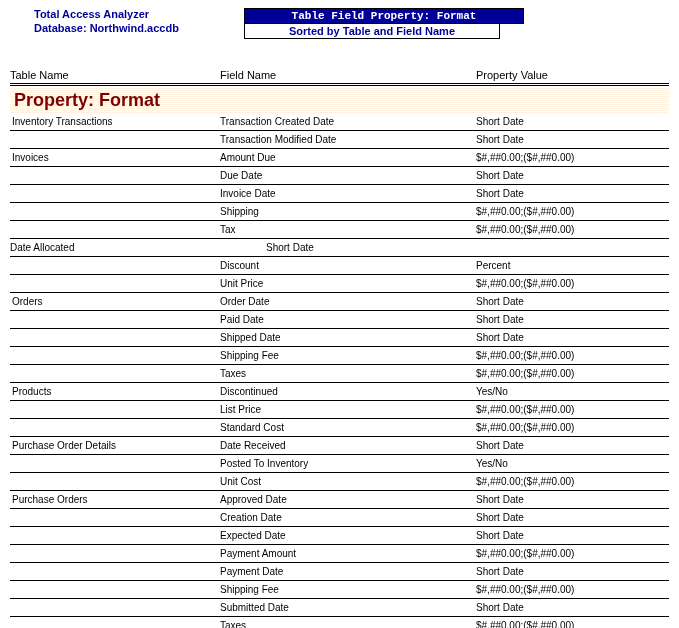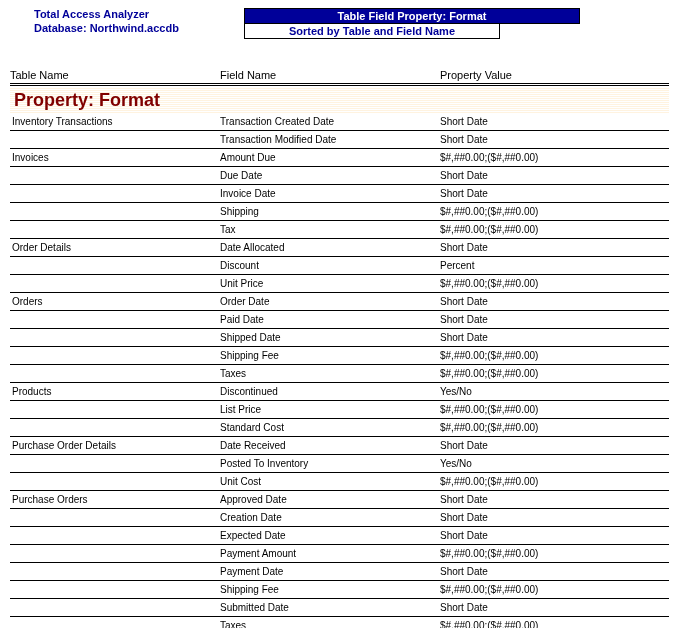--- a/index.html
+++ b/index.html
@@ -27,41 +27,42 @@
     flex: 1;
   }
   .banner {
     background: #000099;
     color: #ffffff;
     font-weight: bold;
     text-align: center;
     border: 1px solid #000;
     padding: 1px 0;
     font-size: 11px;
-    width: 336px;
+    width: 280px;
+    font-family: Liberation Mono, monospace;
   }
   .subbanner {
     color: #000099;
     font-weight: bold;
     text-align: center;
     border-left: 1px solid #000;
     border-right: 1px solid #000;
     border-bottom: 1px solid #000;
     padding: 1px 0;
     font-size: 11px;
     width: 256px;
     margin-bottom: 4px;
   }
   .colhead-row {
     display: flex;
     margin-top: 26px;
     font-size: 11px;
   }
   .col-tn { width: 210px; }
-  .col-fn { width: 220px; }
+  .col-fn { width: 256px; }
   .col-pv { flex: 1; }
   .double-rule {
     border-top: 1px solid #000;
     border-bottom: 1px solid #000;
     height: 3px;
     margin-top: 2px;
   }
   .prop-header {
     background: repeating-linear-gradient(0deg, #fff3e0 0, #fff3e0 1px, #ffffff 1px, #ffffff 2px);
     color: #800000;
@@ -132,21 +133,20 @@
       <div class="col-tn"></div>
       <div class="col-fn">Shipping</div>
       <div class="col-pv">$#,##0.00;($#,##0.00)</div>
     </div>
     <div class="data-row">
       <div class="col-tn"></div>
       <div class="col-fn">Tax</div>
       <div class="col-pv">$#,##0.00;($#,##0.00)</div>
     </div>
     <div class="data-row">
-      <div class="col-tn">Order Details</div>
       <div class="col-fn">Date Allocated</div>
       <div class="col-pv">Short Date</div>
     </div>
     <div class="data-row">
       <div class="col-tn"></div>
       <div class="col-fn">Discount</div>
       <div class="col-pv">Percent</div>
     </div>
     <div class="data-row">
       <div class="col-tn"></div>

